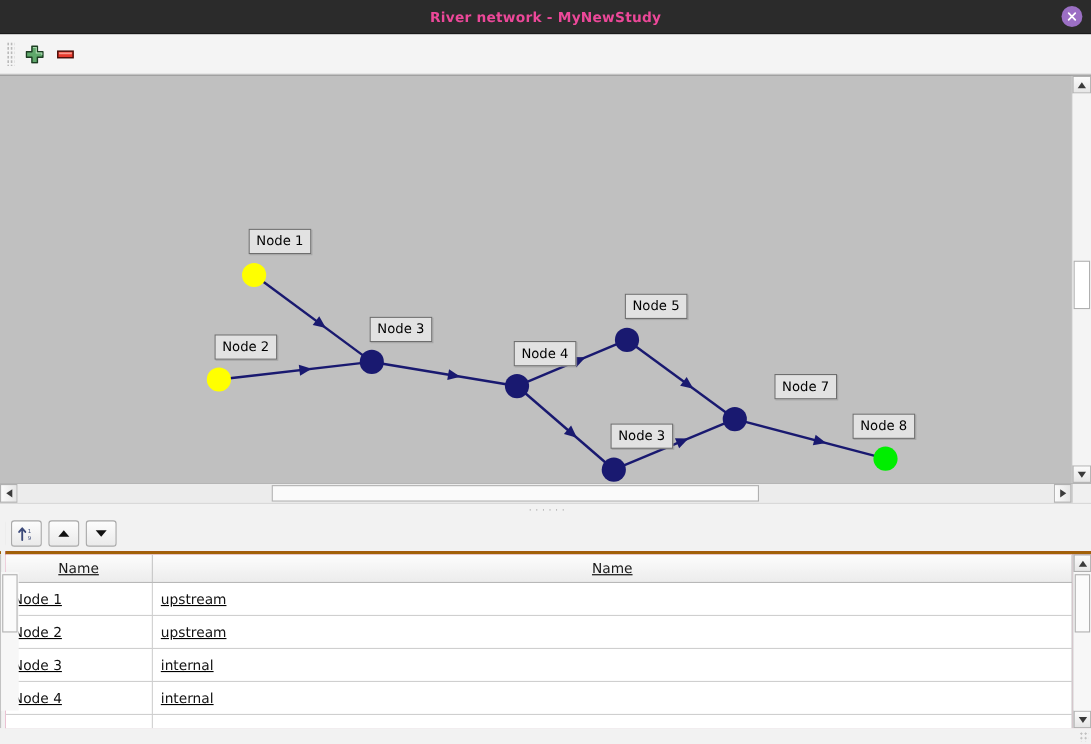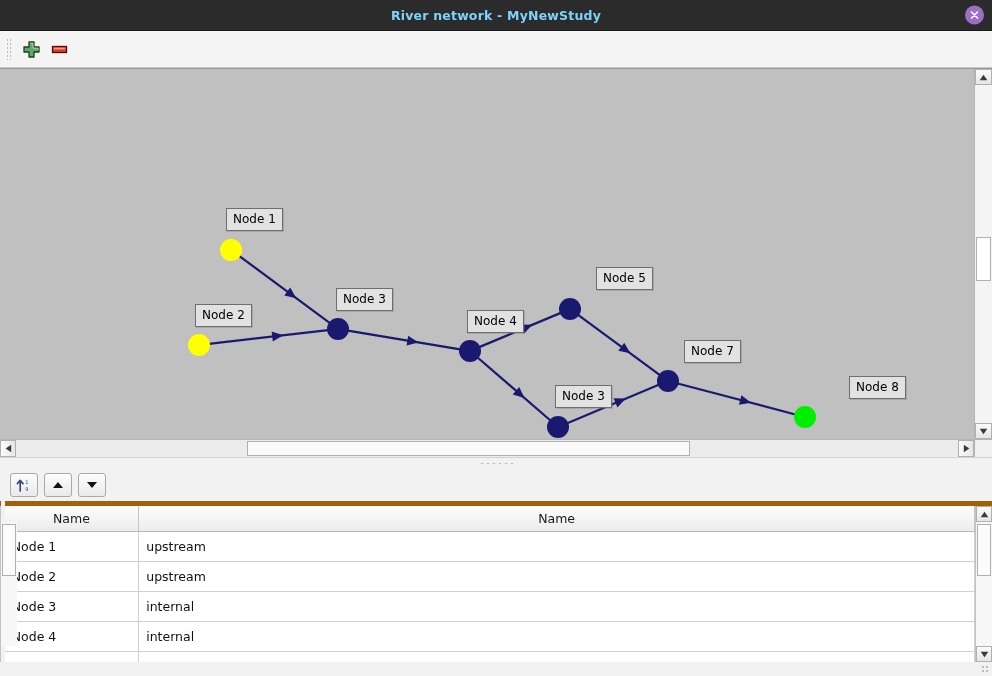--- a/index.html
+++ b/index.html
@@ -35,21 +35,21 @@
     display: flex;
     align-items: center;
     justify-content: center;
     position: relative;
     border-bottom: 1px solid #1a1a1a;
   }
   .titlebar-text {
     font-size: 12.5px;
     font-weight: bold;
     letter-spacing: 0.2px;
-    color: #7dd3fc;
+    color: #ec4899;
   }
   .close-btn {
     position: absolute;
     right: 8px;
     top: 50%;
     transform: translateY(-50%);
     width: 19px;
     height: 19px;
     border-radius: 50%;
     background: #9b6fc4;
@@ -270,22 +270,23 @@
     align-items: center;
     justify-content: center;
     cursor: pointer;
     box-sizing: border-box;
   }
 
   .table-area {
     flex: 1 1 auto;
     display: flex;
     min-height: 0;
-    border-top: 5px solid #a16207;
+    border-top: 3px solid #a16207;
     background: #be185d;
+    text-decoration: underline;
   }
   .table-scroll {
     flex: 1 1 auto;
     min-width: 0;
     overflow: hidden;
     background: #ffffff;
   }
   table.grid {
     width: 100%;
     border-collapse: collapse;
@@ -408,24 +409,24 @@
             <circle cx="570" cy="240" r="11" fill="#191970"></circle>
             <circle cx="558" cy="358" r="11" fill="#191970"></circle>
             <circle cx="668" cy="312" r="11" fill="#191970"></circle>
             <circle cx="805" cy="348" r="11" fill="#00ee00"></circle>
           </svg>
         <div id="label-layer">
             <div class="node-label" style="left: 226px; top: 139px;">Node 1</div>
             <div class="node-label" style="left: 195px; top: 235px;">Node 2</div>
             <div class="node-label" style="left: 336px; top: 219px;">Node 3</div>
             <div class="node-label" style="left: 467px; top: 241px;">Node 4</div>
-            <div class="node-label" style="left: 596px; top: 198px;">Node 5</div>
+            <div class="node-label" style="left: 568px; top: 198px;">Node 5</div>
             <div class="node-label" style="left: 555px; top: 316px;">Node 3</div>
-            <div class="node-label" style="left: 684px; top: 271px;">Node 7</div>
-            <div class="node-label" style="left: 849px; top: 307px;">Node 8</div>
+            <div class="node-label" style="left: 704px; top: 271px;">Node 7</div>
+            <div class="node-label" style="left: 775px; top: 307px;">Node 8</div>
           </div>
       </div>
       <div class="vscroll">
         <div class="sb-arrow">
           <svg width="9" height="7" viewBox="0 0 9 7">
               <path d="M4.5 0.7 L8.3 6.2 L0.7 6.2 Z" fill="#3a3a3a"></path>
             </svg>
         </div>
         <div class="sb-track">
           <div class="sb-thumb-v"></div>

